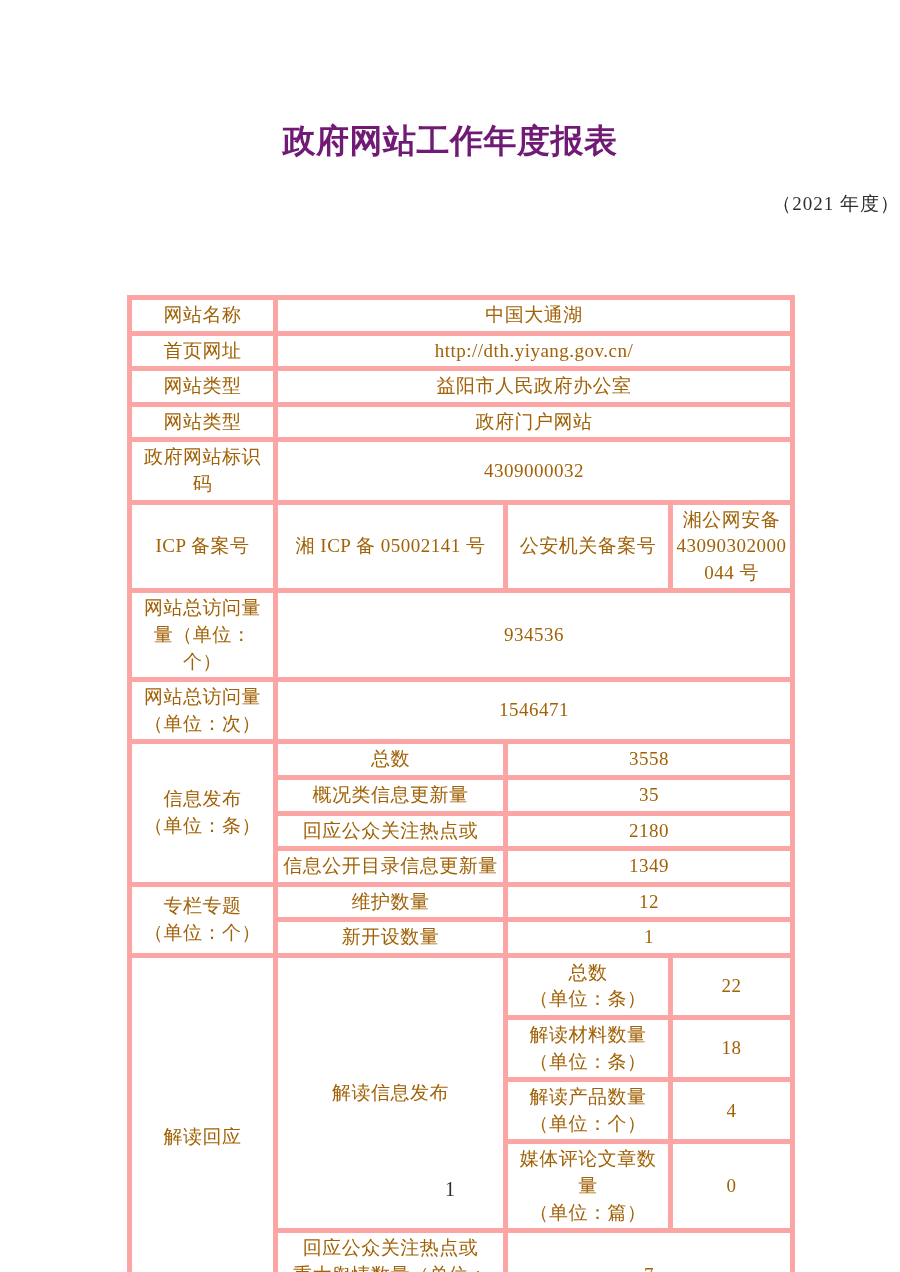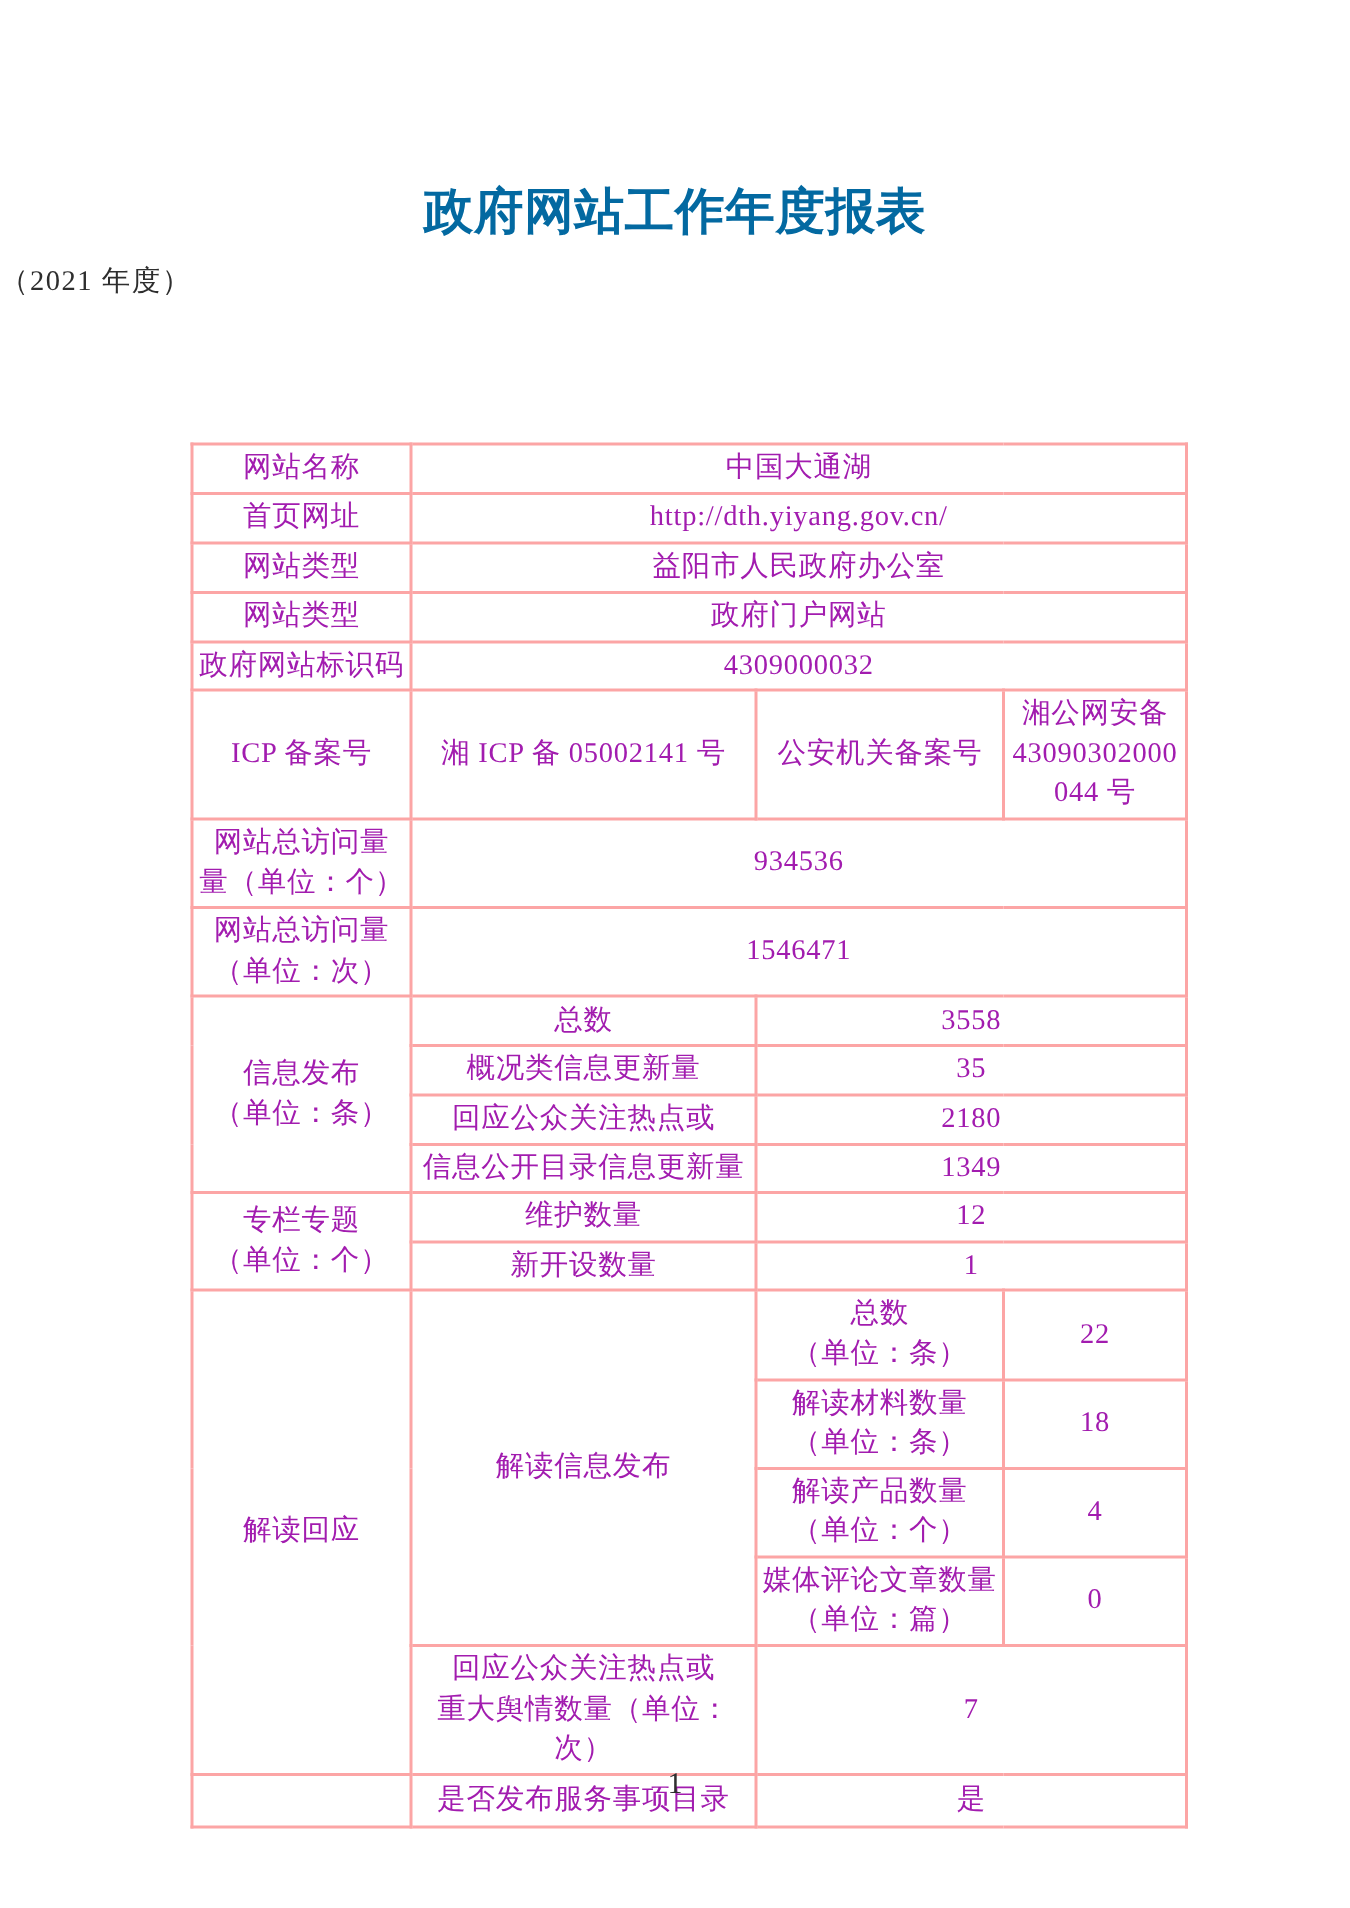--- a/index.html
+++ b/index.html
@@ -15,29 +15,29 @@
   .title {
     position: absolute;
     top: 121px;
     left: 0;
     width: 900px;
     text-align: center;
     font-family: "Liberation Sans", "DejaVu Sans", sans-serif;
     font-weight: bold;
     font-size: 33px;
     line-height: 40px;
-    color: #0369a1;
+    color: #701a75;
     letter-spacing: 0.5px;
   }
   .subtitle {
     position: absolute;
-    top: 174px;
+    top: 190px;
     left: 0;
     width: 900px;
-    text-align: left;
+    text-align: right;
     font-size: 19px;
     line-height: 28px;
     color: #2e2e2e;
     letter-spacing: 1px;
   }
   .reporting-unit {
     position: absolute;
     top: 270px;
     left: 127px;
     font-size: 17px;
@@ -52,29 +52,29 @@
     top: 295px;
     width: 663px;
     border-collapse: collapse;
     table-layout: fixed;
   }
   col.c1 { width: 146px; }
   col.c2 { width: 230px; }
   col.c3 { width: 165px; }
   col.c4 { width: 122px; }
   .report-table td {
-    border: 2px solid #fca5a5;
+    border: 5px solid #fca5a5;
     text-align: center;
     vertical-align: middle;
     font-size: 19px;
     line-height: 1.4;
     letter-spacing: 0.5px;
     padding: 2px 3px;
     white-space: pre-line;
-    color: #a21caf;
+    color: #a16207;
     overflow: hidden;
   }
   .page-number {
     position: absolute;
     top: 1178px;
     left: 0;
     width: 900px;
     text-align: center;
     font-size: 20px;
     color: #2e2e2e;

